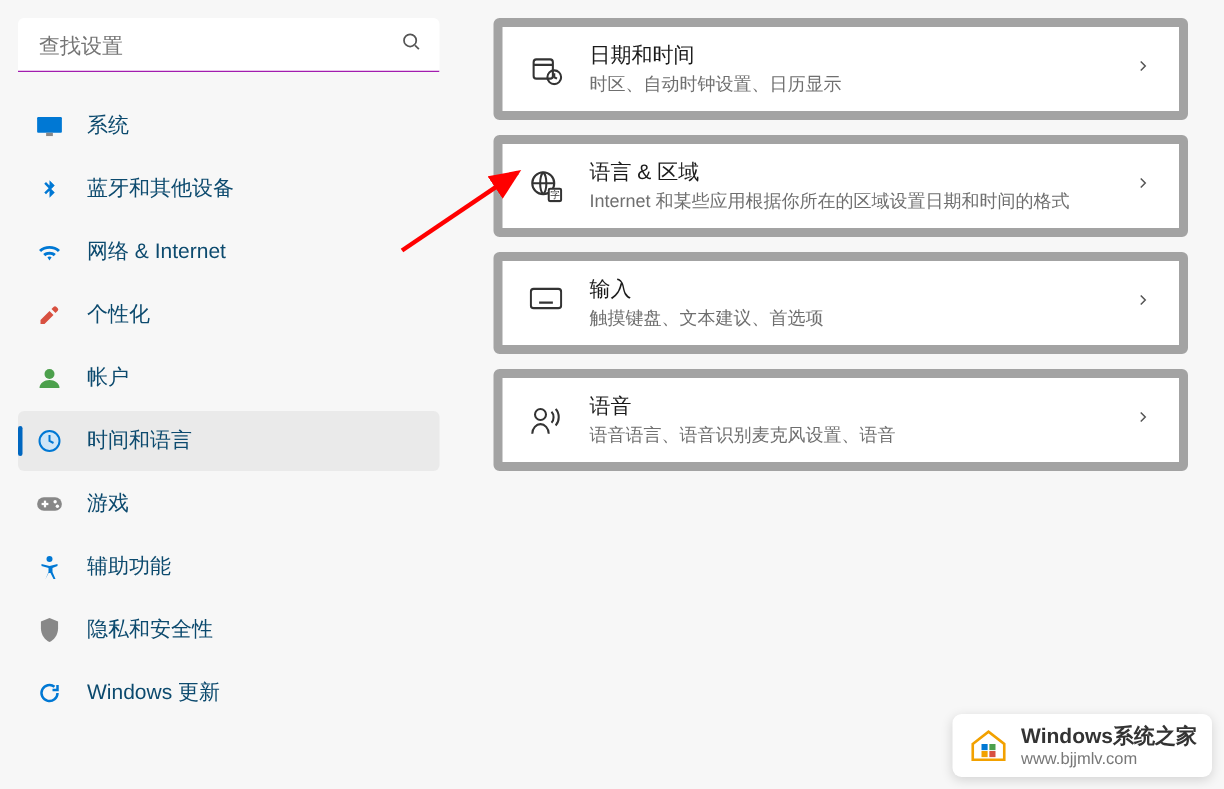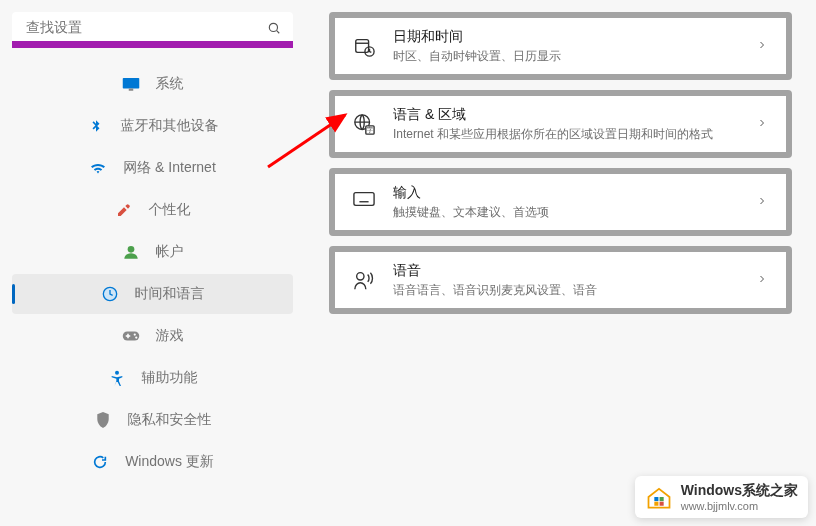--- a/index.html
+++ b/index.html
@@ -25,21 +25,21 @@
       gap: 2px;
     }
     .search-box {
       position: relative;
       margin-bottom: 14px;
     }
     .search-input {
       width: 100%;
       height: 36px;
       border: none;
-      border-bottom: 7px solid #a21caf;
+      border-bottom: 1px solid #a21caf;
       background: #fff;
       padding: 0 36px 0 14px;
       font-size: 14px;
       outline: none;
       border-radius: 4px 4px 0 0;
     }
     .search-icon {
       position: absolute;
       right: 12px;
       top: 50%;
@@ -49,23 +49,22 @@
     }
     .nav-item {
       display: flex;
       align-items: center;
       height: 40px;
       padding: 0 12px;
       border-radius: 4px;
       cursor: pointer;
       gap: 16px;
       font-size: 14px;
-      color: #737373;
+      color: #0c4a6e;
       position: relative;
-      justify-content: center;
     }
     .nav-item.active { background: #eaeaea; }
     .nav-item.active::before {
       content: "";
       position: absolute;
       left: 0;
       top: 10px;
       bottom: 10px;
       width: 3px;
       background: #0067c0;
@@ -124,21 +123,21 @@
       z-index: 50;
     }
     .watermark {
       position: absolute;
       right: 8px;
       bottom: 8px;
       background: #fff;
       border-radius: 6px;
       padding: 6px 10px;
       display: flex;
-      align-items: center;
+      align-items: flex-start;
       gap: 8px;
       box-shadow: 0 2px 8px rgba(0,0,0,.15);
       font-size: 14px;
       z-index: 100;
     }
     .wm-main { font-weight: 600; color: #333; }
     .wm-url { font-size: 11px; color: #777; display:block; }
     .wm-logo { width: 28px; height: 28px; }
   </style>
 </head>

